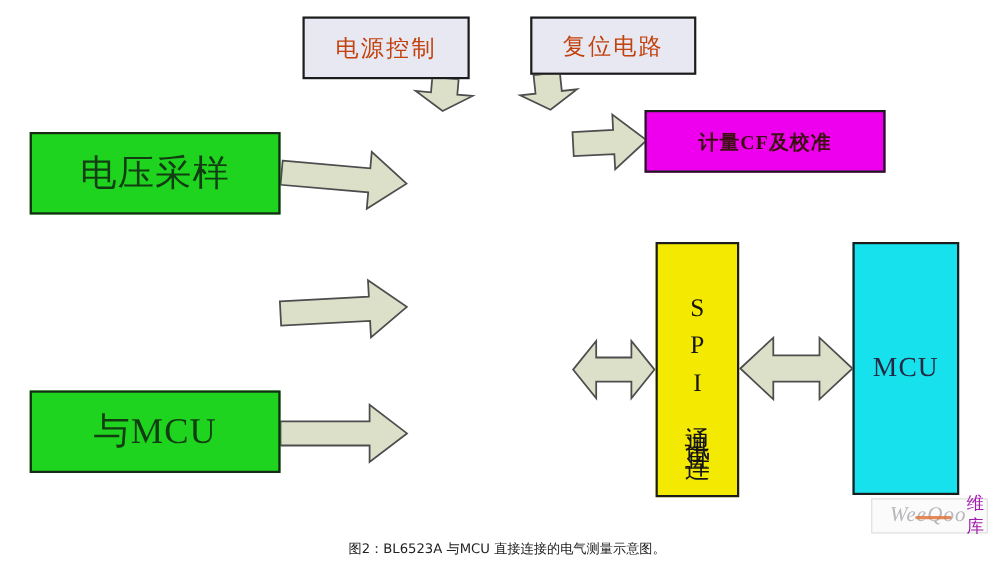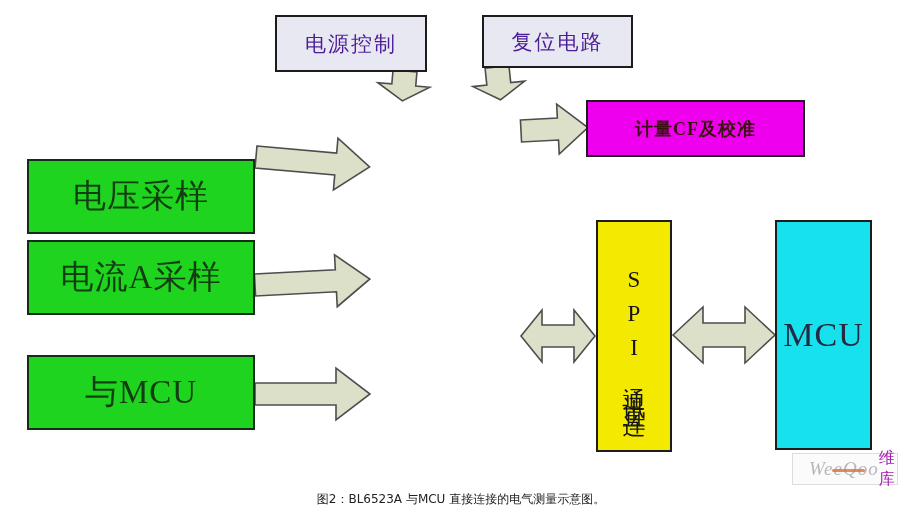--- a/index.html
+++ b/index.html
@@ -15,42 +15,42 @@
     position: absolute;
     display: flex; align-items: center; justify-content: center;
     box-sizing: border-box;
     border: 2px solid #1c1c1c;
     text-align: center;
   }
   .block .lbl { display:block; }
 
   .box-power   { left:275px; top:15px;  width:152px; height:57px; background:#e7e8f2; }
   .box-reset   { left:482px; top:15px;  width:151px; height:53px; background:#e7e8f2; }
-  .box-power .lbl, .box-reset .lbl { font-size:21px; color:#4c1d95; letter-spacing:2px; }
+  .box-power .lbl, .box-reset .lbl { font-size:21px; color:#c2410c; letter-spacing:2px; }
 
   .box-green   { left:27px; width:228px; height:75px; background:#1ed41e; border-color:#152b15; }
-  .box-voltage  { top:120px;margin-top:39px; }
+  .box-voltage  { top:120px; }
   .box-currentA { top:240px; }
   .box-currentB { top:355px; }
   .box-green .lbl { font-size:33px; color:#123c12; letter-spacing:1px; }
 
   .box-main { left:370px; top:100px; width:150px; height:350px; background:#17e1ec; }
   .box-main .lbl { font-size:31px; color:#8f2b2b; letter-spacing:1px; }
 
   .box-metering { left:586px; top:100px; width:219px; height:57px; background:#ee00ee; }
   .box-metering .lbl { font-size:18px; font-weight:bold; color:#3a1010; letter-spacing:1px;text-align:center; }
 
   .box-spi { left:596px; top:220px; width:76px; height:232px; background:#f4e900; }
   .box-spi .lbl {
     writing-mode: vertical-rl; text-orientation: upright;
     font-size:23px; color:#151515; letter-spacing:9px; line-height:1;
   }
 
   .box-mcu { left:775px; top:220px; width:97px; height:230px; background:#17e1ec; }
-  .box-mcu .lbl { font-size:34px; color:#242a44; letter-spacing:1px; }
+  .box-mcu .lbl { font-size:25px; color:#242a44; letter-spacing:1px; }
 
   .caption {
     position:absolute; left:10px; top:491px; width:902px;
     text-align:center;
     font-family:"DejaVu Sans","Liberation Sans",sans-serif;
     font-size:12px; color:#222222;
   }
 
   .watermark {
     position:absolute; left:792px; top:453px; width:106px; height:32px;
@@ -87,23 +87,20 @@
   </div>
 
   <div class="block box-reset">
     <span class="lbl">复位电路</span>
   </div>
 
   <div class="block box-green box-voltage">
     <span class="lbl">电压采样</span>
   </div>
 
-  <div class="block box-green box-currentA">
-    <span class="lbl">电流A采样</span>
-  </div>
 
   <div class="block box-green box-currentB">
     <span class="lbl">与MCU</span>
   </div>
 
 
   <div class="block box-metering">
     <span class="lbl">计量CF及校准</span>
   </div>
 

